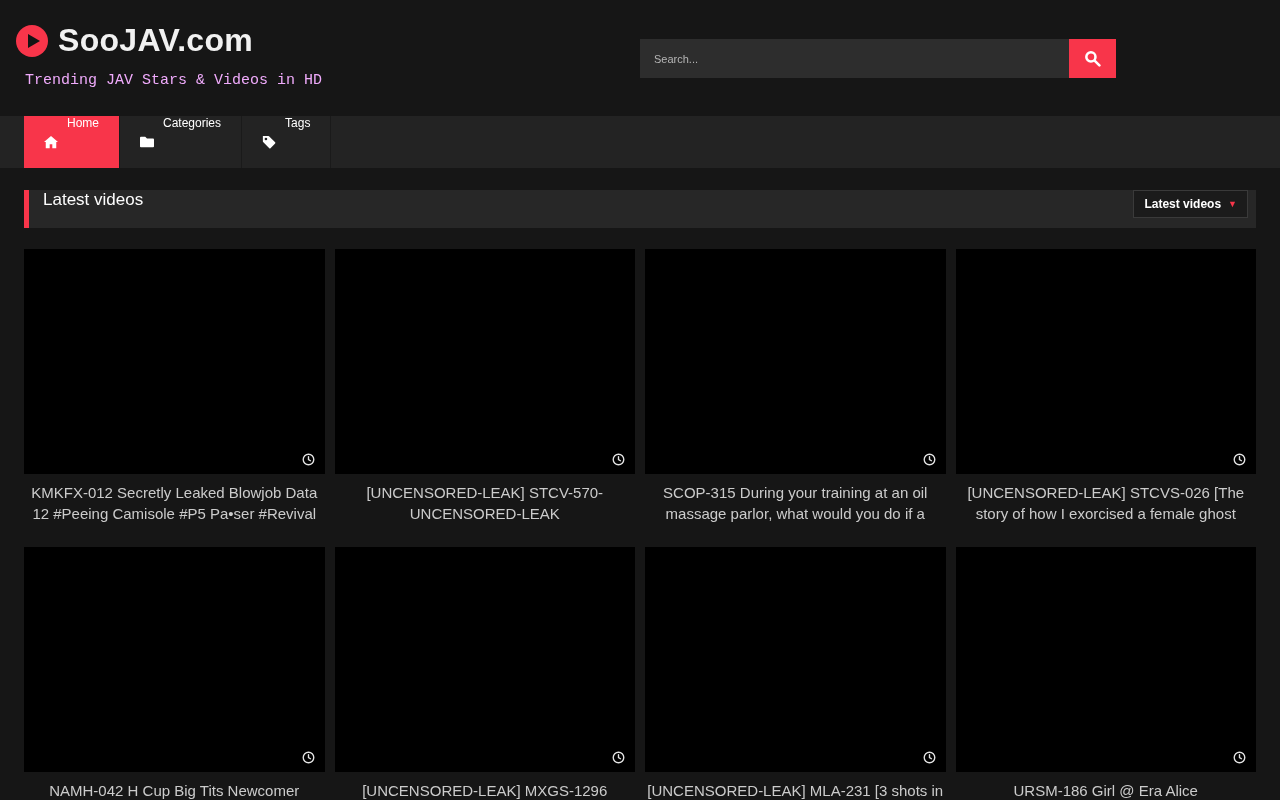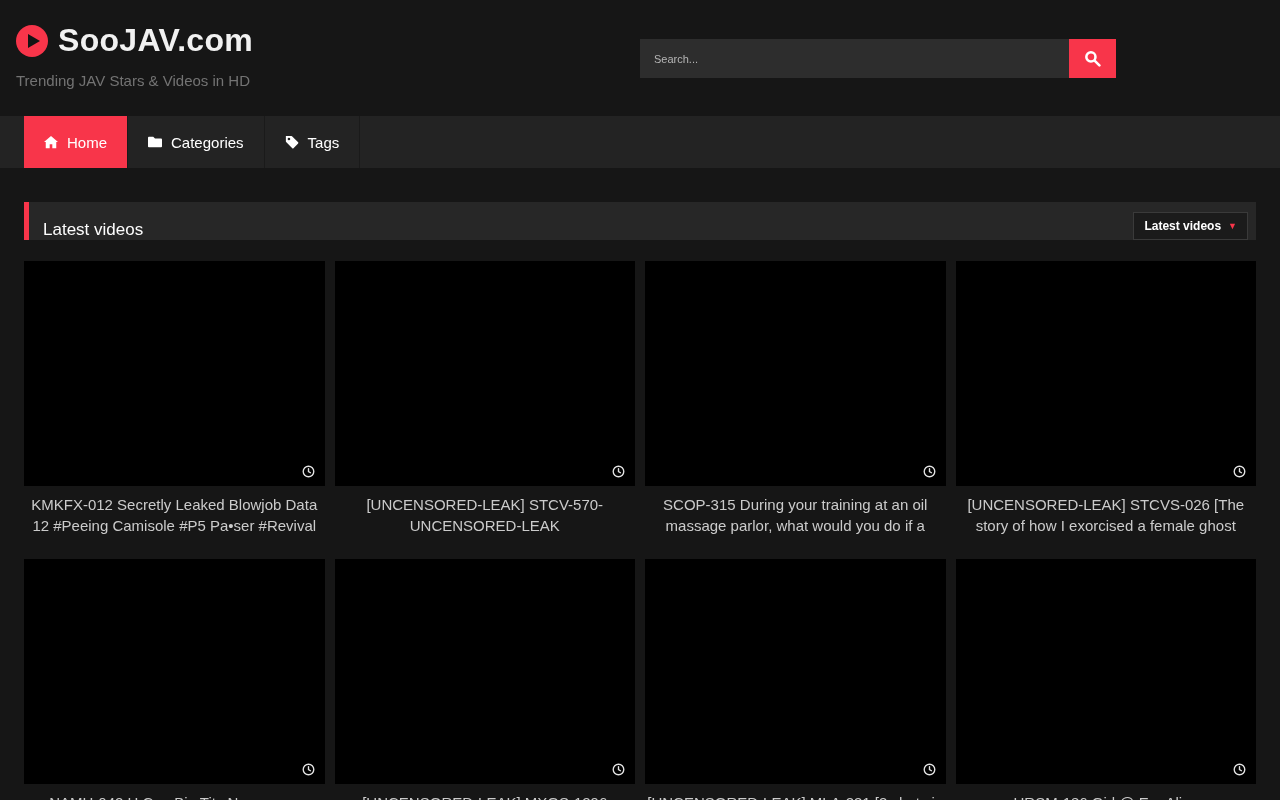--- a/index.html
+++ b/index.html
@@ -11,46 +11,46 @@
   }
   
   .site-header { position:relative; height:116px; background:#161616; }
   .logo { position:absolute; left:16px; top:22px; display:flex; align-items:center; gap:10px; cursor:pointer; text-decoration:none; }
   .logo-icon { width:32px; height:32px; border-radius:50%; background:var(--accent); position:relative; flex:none; }
   .logo-icon::after {
     content:""; position:absolute; left:12px; top:9px;
     border-left:12px solid #141414; border-top:7px solid transparent; border-bottom:7px solid transparent;
   }
   .logo-text { color:#f1f1f1; font-size:32px; font-weight:700; letter-spacing:.3px; }
-  .tagline { position:absolute; left:16px; top:72px; color:#737373; font-size:15px; }
+  .tagline { position:absolute; left:25px; top:72px; color:#f0abfc; font-size:15px;font-family:Liberation Mono, monospace; }
   .search { position:absolute; left:640px; top:39px; display:flex; }
   .search-input {
     width:429px; height:39px; background:#2d2d2d; border:0; outline:0;
     color:#d2d2d2; font-size:11px; padding:0 14px; font-family:inherit;
   }
   .search-input::placeholder { color:#b5b5b5; }
   .search-btn {
     width:47px; height:39px; background:var(--accent); border:0; color:#fff;
     display:flex; align-items:center; justify-content:center; cursor:pointer;
   }
   
   .navbar { height:52px; background:#232323; padding-left:24px; display:flex; align-items:stretch; }
   .nav-tab {
-    display:flex; align-items:center; gap:9px; padding:0 20px;
-    color:#fff; font-size:15px; text-decoration:none; cursor:pointer;
+    display:flex; gap:9px; padding:0 20px;
+    color:#fff; font-size:12px; text-decoration:none; cursor:pointer;
     border-right:1px solid #1a1a1a;
   }
   .nav-tab.active { background:var(--accent); }
   .tab-icon { display:flex; align-items:center; }
   
   .content { padding:0 24px; }
   .section-bar {
-    margin-top:34px; height:38px; background:#272727;
+    margin-top:22px; height:38px; background:#272727;
     border-left:5px solid var(--accent);
-    display:flex; align-items:flex-end; justify-content:space-between;
+    display:flex; align-items:flex-start; justify-content:space-between;
     padding:0 8px 0 14px;
   }
   .section-title { color:#fdfdfd; font-size:17px; font-weight:400; }
   .sort-btn {
     background:#1b1b1b; border:1px solid #3a3a3a; color:#fff;
     font-size:12px; font-weight:700; padding:6px 10px;
     display:flex; align-items:center; gap:7px; cursor:pointer; font-family:inherit;
   }
   .caret { color:var(--accent); font-size:9px; line-height:1; }
   

